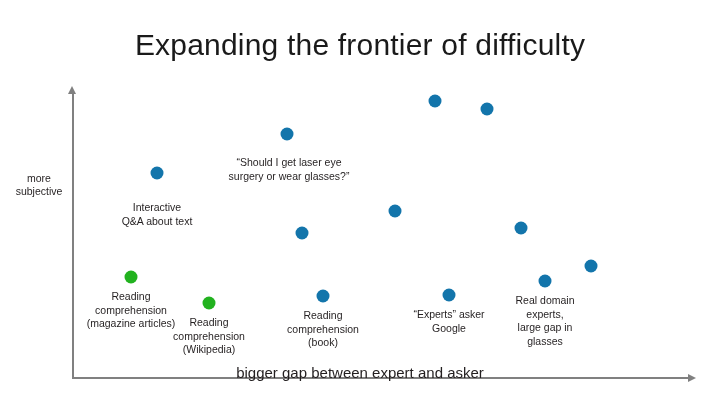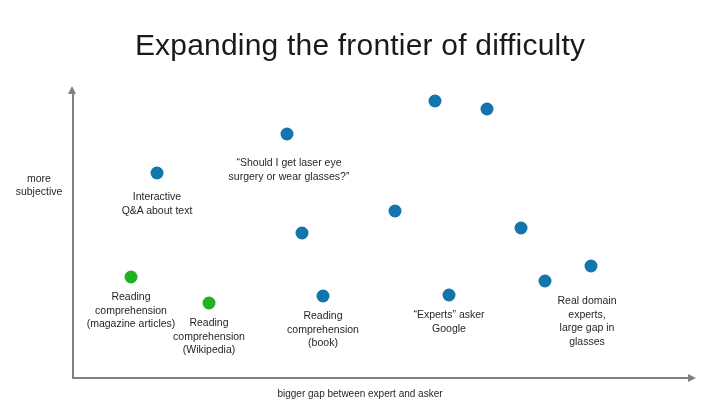--- a/index.html
+++ b/index.html
@@ -73,23 +73,22 @@
     font-size: 10.5px;
     line-height: 13px;
     color: #231f20;
   }
   #x-axis-label {
     position: absolute;
     left: 180px;
     top: 364px;
     width: 360px;
     text-align: center;
-    font-size: 10px;
+    font-size: 15px;
     color: #231f20;
-    margin-top: 24px;
   }
   .point {
     position: absolute;
     width: 13px;
     height: 13px;
     border-radius: 50%;
     transform: translate(-50%, -50%);
   }
   .point-label {
     position: absolute;
@@ -120,28 +119,28 @@
 
   <div id="x-axis-label">bigger gap between expert and asker</div>
 
   <div id="plot-area"></div>
 
 <div class="point" style="left: 131px; top: 277px; background: rgb(34, 178, 31);"></div>
     <div class="point-label" style="left: 131px; top: 290px;"><div>Reading</div><div>comprehension</div><div>(magazine articles)</div></div>
     <div class="point" style="left: 209px; top: 303px; background: rgb(34, 178, 31);"></div>
     <div class="point-label" style="left: 209px; top: 316px;"><div>Reading</div><div>comprehension</div><div>(Wikipedia)</div></div>
     <div class="point" style="left: 157px; top: 173px; background: rgb(19, 117, 171);"></div>
-    <div class="point-label" style="left: 157px; top: 190px;"><div>Interactive</div><div>Q&amp;A about text</div></div>
+    <div class="point-label" style="left: 157px; top: 201px;"><div>Interactive</div><div>Q&amp;A about text</div></div>
     <div class="point" style="left: 287px; top: 134px; background: rgb(19, 117, 171);"></div>
     <div class="point-label" style="left: 289px; top: 148px; margin-top: 8px;"><div>“Should I get laser eye</div><div>surgery or wear glasses?”</div></div>
     <div class="point" style="left: 435px; top: 101px; background: rgb(19, 117, 171);"></div>
     <div class="point" style="left: 487px; top: 109px; background: rgb(19, 117, 171);"></div>
     <div class="point" style="left: 395px; top: 211px; background: rgb(19, 117, 171);"></div>
     <div class="point" style="left: 521px; top: 228px; background: rgb(19, 117, 171);"></div>
     <div class="point" style="left: 591px; top: 266px; background: rgb(19, 117, 171);"></div>
     <div class="point" style="left: 302px; top: 233px; background: rgb(19, 117, 171);"></div>
     <div class="point" style="left: 323px; top: 296px; background: rgb(19, 117, 171);"></div>
     <div class="point-label" style="left: 323px; top: 309px;"><div>Reading</div><div>comprehension</div><div>(book)</div></div>
     <div class="point" style="left: 449px; top: 295px; background: rgb(19, 117, 171);"></div>
     <div class="point-label" style="left: 449px; top: 308px;"><div>“Experts” asker</div><div>Google</div></div>
     <div class="point" style="left: 545px; top: 281px; background: rgb(19, 117, 171);"></div>
-    <div class="point-label" style="left: 545px; top: 294px; margin-left: 42px;"><div>Real domain</div><div>experts,</div><div>large gap in</div><div>glasses</div></div>
+    <div class="point-label" style="left: 545px; top: 294px;"><div>Real domain</div><div>experts,</div><div>large gap in</div><div>glasses</div></div>
   </div>
 
 </body></html>

